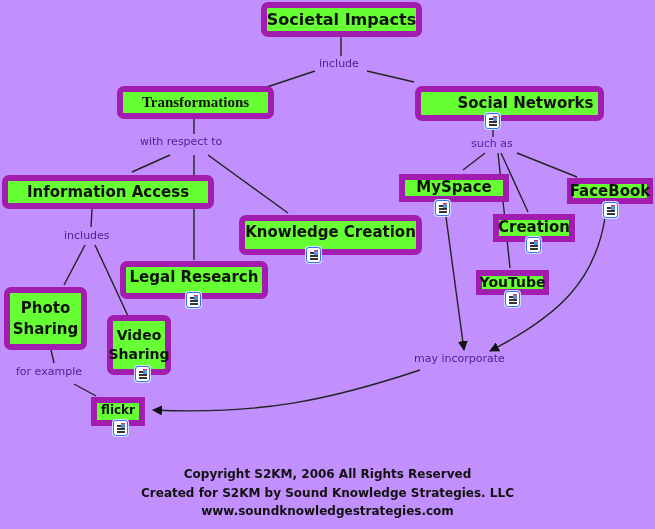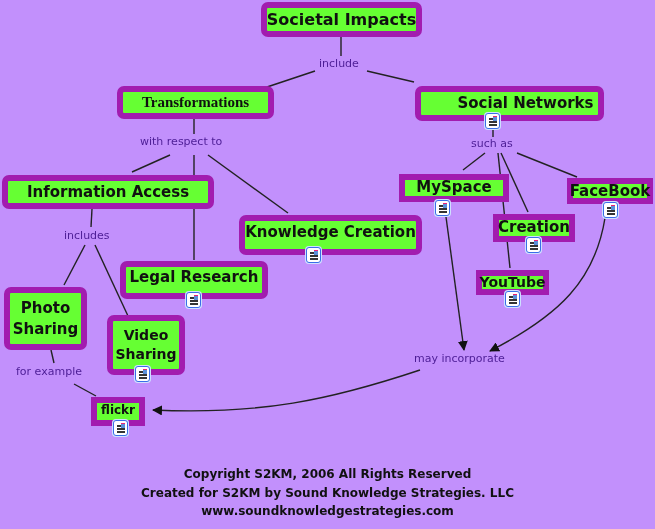--- a/index.html
+++ b/index.html
@@ -114,21 +114,21 @@
     <span class="ln" style="top:7px;width:8px"></span>
     <span class="ln" style="top:10px;width:8px"></span>
     <span class="pic"></span>
 </div>
 
 <div class="concept rounded" style="left:4px;top:287px;width:83px;height:63px;flex-direction:column;">
   <span class="txt">Photo</span>
   <span class="txt">Sharing</span>
 </div>
 
-<div class="concept rounded" style="left:107px;top:315px;width:78px;height:60px;flex-direction:column;">
+<div class="concept rounded" style="left:107px;top:315px;width:64px;height:60px;flex-direction:column;">
   <span class="txt" style="font-size:14px">Video</span>
   <span class="txt" style="font-size:14px">Sharing</span>
 </div>
 <div class="res-icon" style="left:135px;top:366px;">
   <span class="ln" style="top:4px;width:4px"></span>
     <span class="ln" style="top:7px;width:8px"></span>
     <span class="ln" style="top:10px;width:8px"></span>
     <span class="pic"></span>
 </div>
 

